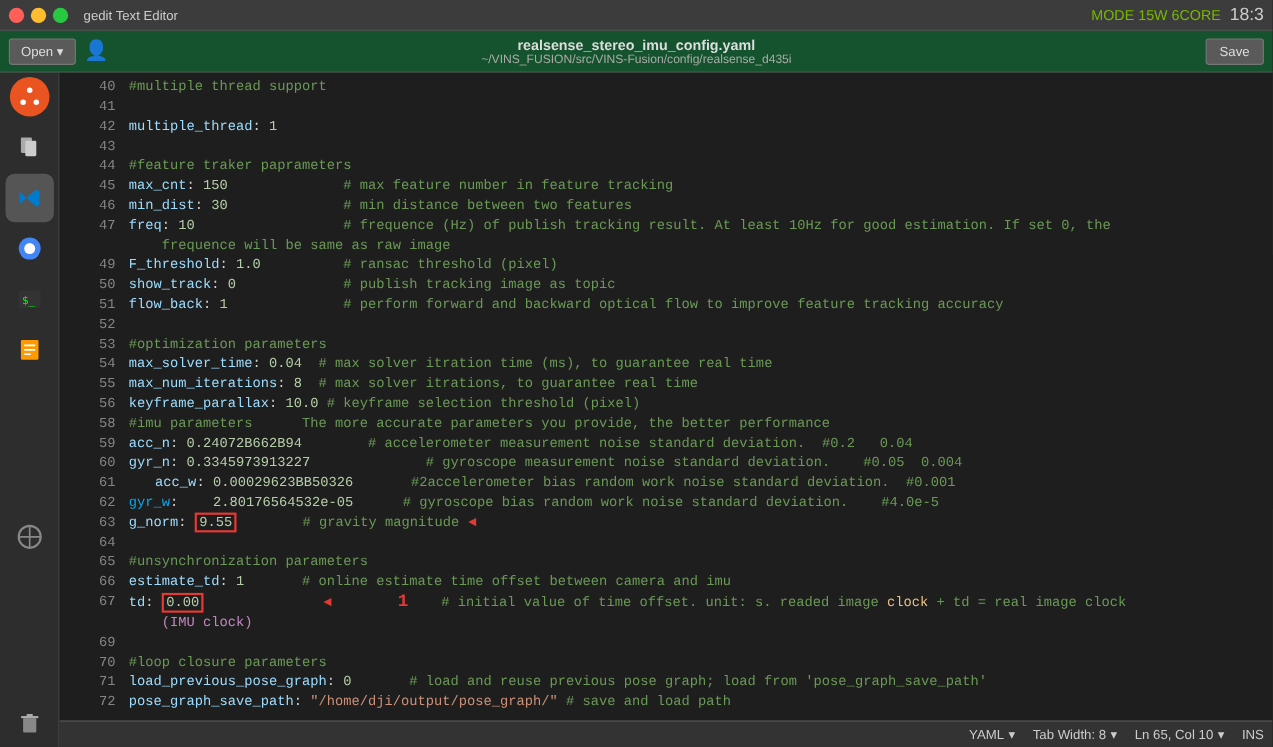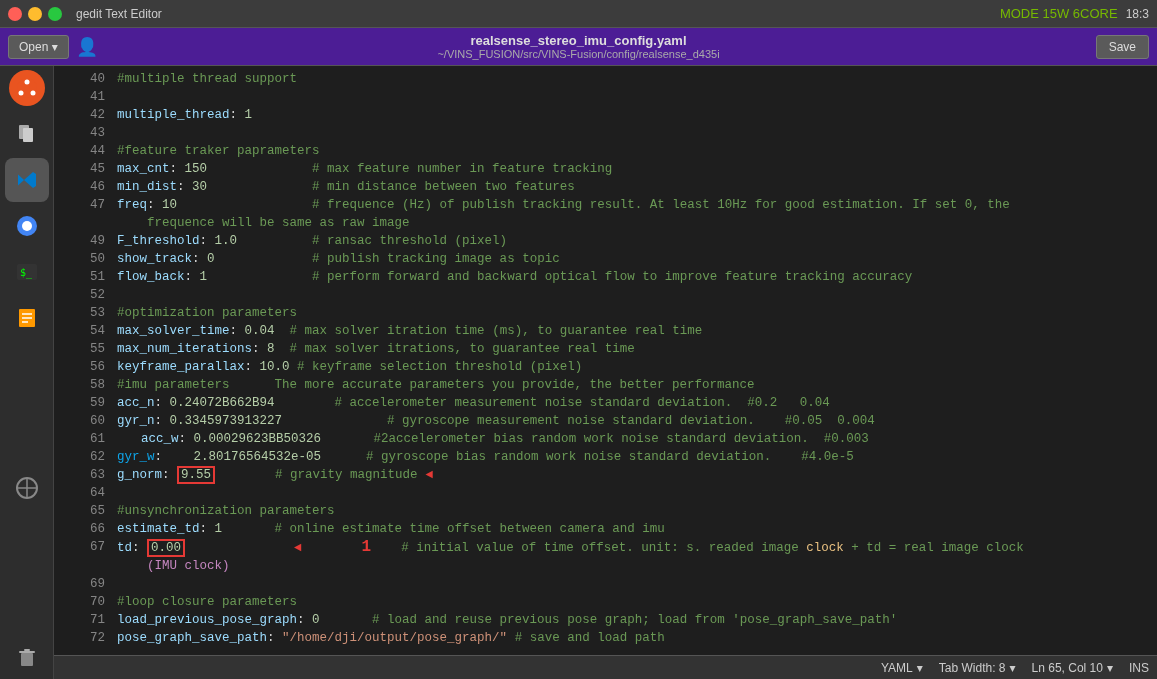--- a/index.html
+++ b/index.html
@@ -40,21 +40,21 @@
     .btn-max { background: #28c840; }
     #title-bar-text {
       color: #ccc;
       font-family: sans-serif;
       font-size: 12px;
       margin-left: 8px;
     }
 
     
     #toolbar {
-      background: #4c1d95;
+      background: #14532d;
       height: 38px;
       display: flex;
       align-items: center;
       padding: 0 8px;
       border-bottom: 1px solid #555;
       flex-shrink: 0;
       position: relative;
     }
     #toolbar-open-btn {
       background: #5a5a5a;
@@ -197,21 +197,21 @@
 
 <div id="title-bar">
   <div id="title-bar-left">
     <span class="window-btn btn-close"></span>
     <span class="window-btn btn-min"></span>
     <span class="window-btn btn-max"></span>
     <span id="title-bar-text">gedit Text Editor</span>
   </div>
   <div style="display:flex;align-items:center;gap:8px;">
     <span style="color:#76b900;font-size:13px;font-family:sans-serif;">MODE 15W 6CORE</span>
-    <span style="color:#ccc;font-family:sans-serif;font-size:12px;">18:3</span>
+    <span style="color:#ccc;font-family:sans-serif;font-size:16px;">18:3</span>
   </div>
 </div>
 
 <div id="toolbar">
   <button id="toolbar-open-btn">Open ▾</button>
   <span style="margin-left:8px;color:#aaa;font-size:18px;">👤</span>
   <div id="toolbar-center">
     <div id="toolbar-filename">realsense_stereo_imu_config.yaml</div>
     <div id="toolbar-filepath">~/VINS_FUSION/src/VINS-Fusion/config/realsense_d435i</div>
   </div>
@@ -376,21 +376,21 @@
         <span class="line-content"><span style="color:#9cdcfe;">acc_n</span>: <span style="color:#b5cea8;">0.24072B662B94</span>        <span class="c-comment"># accelerometer measurement noise standard deviation.  #0.2   0.04</span></span>
       </div>
 
       <div class="code-line">
         <span class="line-number">60</span>
         <span class="line-content"><span style="color:#9cdcfe;text-align:right;">gyr_n</span>: <span style="color:#b5cea8;">0.3345973913227</span>              <span class="c-comment"># gyroscope measurement noise standard deviation.    #0.05  0.004</span></span>
       </div>
 
       <div class="code-line">
         <span class="line-number">61</span>
-        <span class="line-content"><span style="color:#9cdcfe;margin-left:24px;">acc_w</span>: <span style="color:#b5cea8;">0.00029623BB50326</span>       <span class="c-comment">#2accelerometer bias random work noise standard deviation.  #0.003</span></span>
+        <span class="line-content"><span style="color:#9cdcfe;margin-left:24px;">acc_w</span>: <span style="color:#b5cea8;">0.00029623BB50326</span>       <span class="c-comment">#2accelerometer bias random work noise standard deviation.  #0.001</span></span>
       </div>
 
       <div class="code-line">
         <span class="line-number">62</span>
         <span class="line-content"><span style="color:#0ea5e9;">gyr_w</span>: <span style="color:#b5cea8;margin-left:24px;">2.80176564532e-05</span>      <span class="c-comment"># gyroscope bias random work noise standard deviation.    #4.0e-5</span></span>
       </div>
 
       <div class="code-line" style="position:relative;">
         <span class="line-number">63</span>
         <span class="line-content"><span style="color:#9cdcfe;">g_norm</span>: <span style="border:2px solid #e53935;padding:0 2px;color:#b5cea8;">9.55</span>        <span class="c-comment"># gravity magnitude</span><span style="color:#e53935;margin-left:8px;">◄</span></span>

